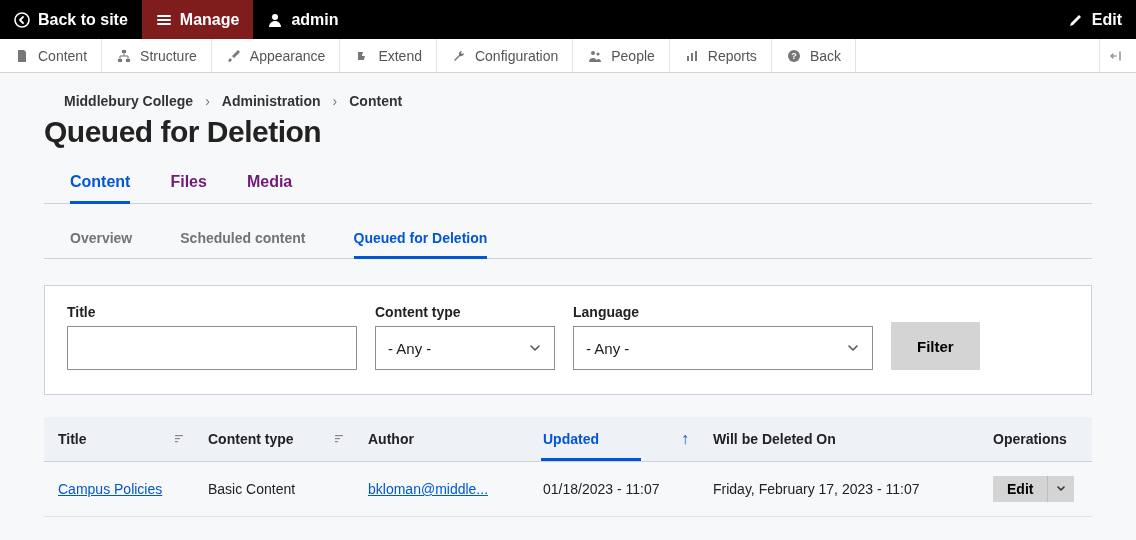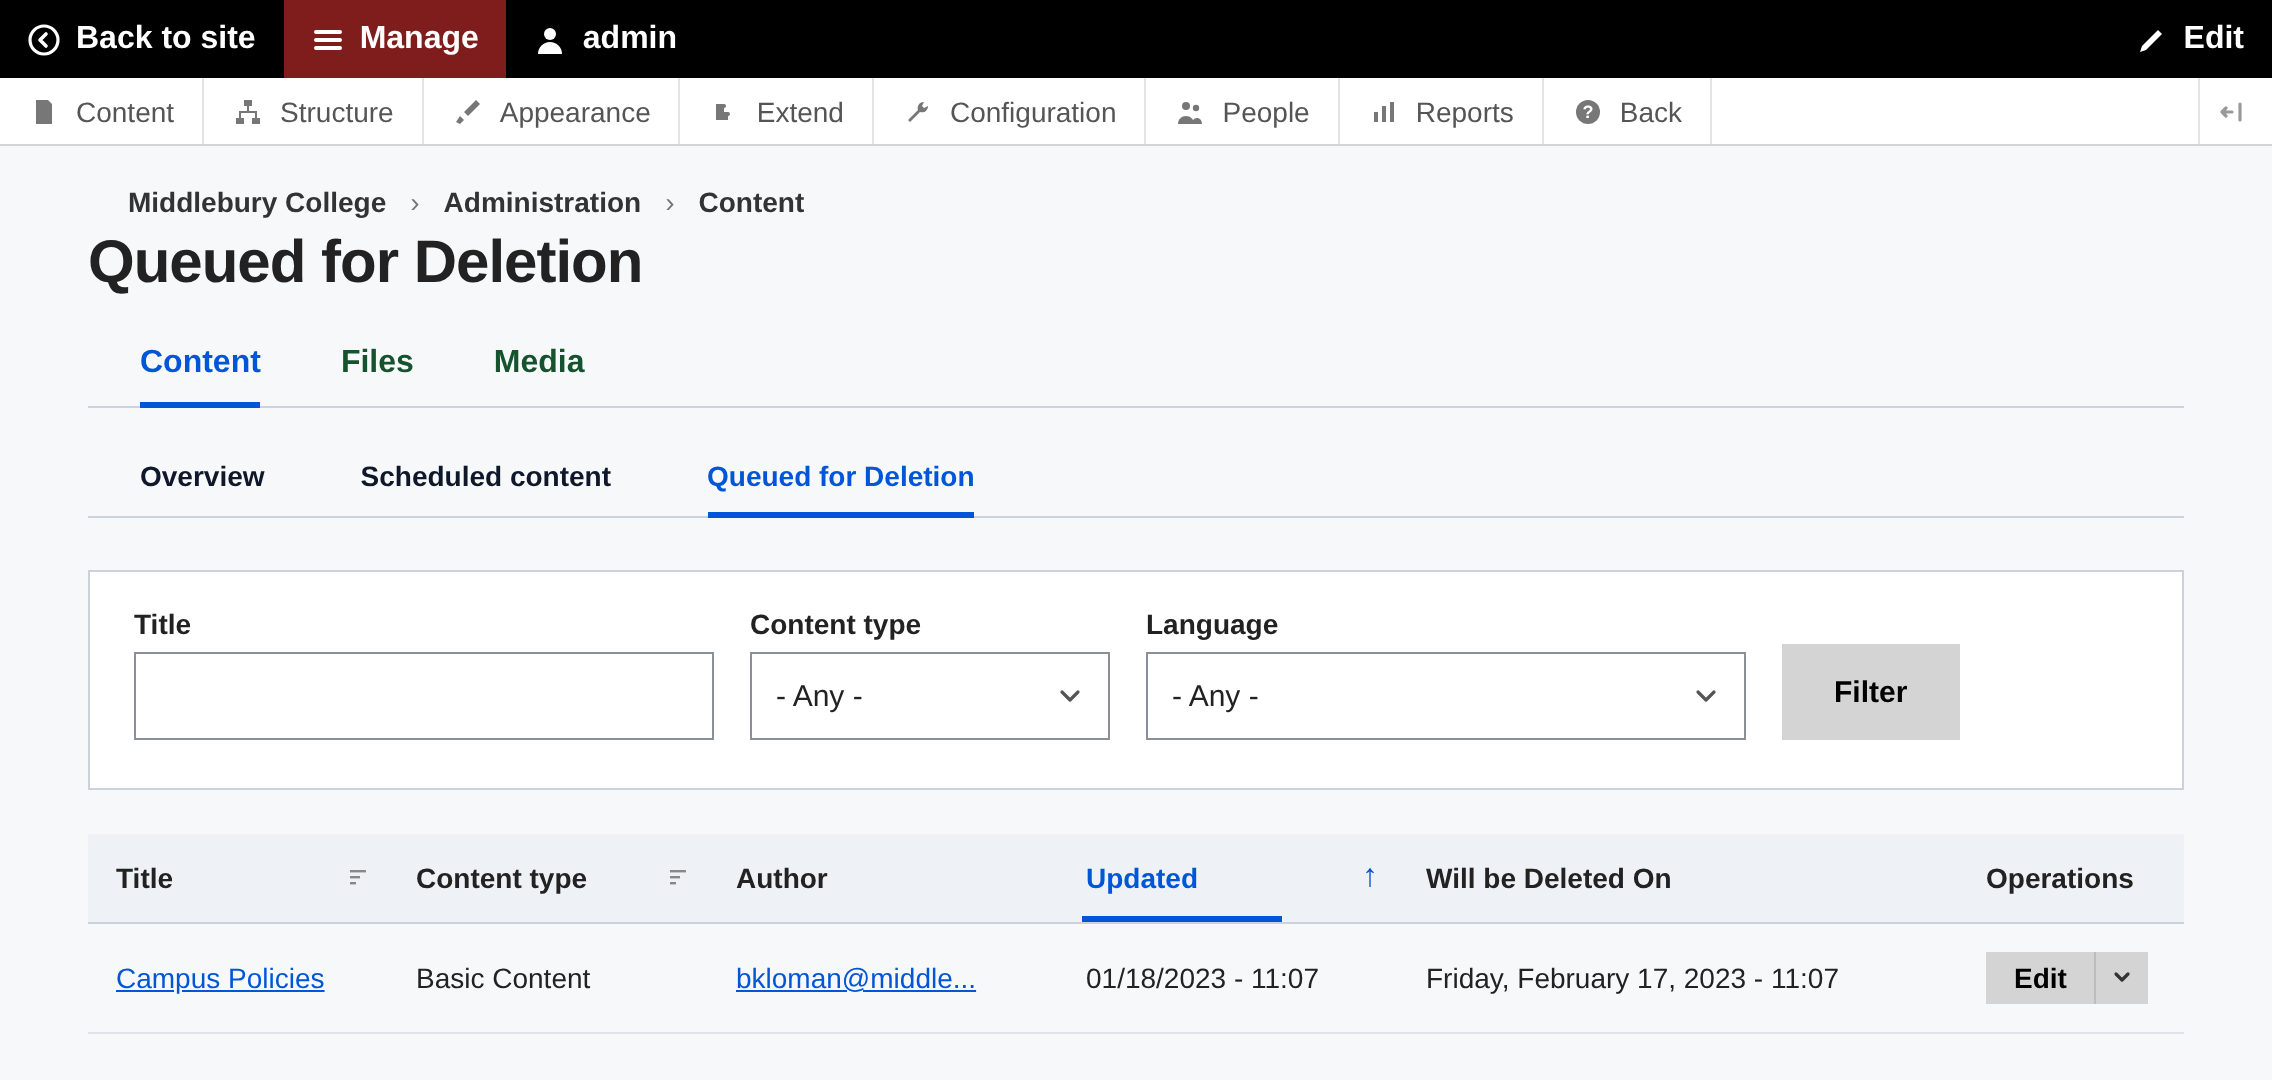--- a/index.html
+++ b/index.html
@@ -19,26 +19,26 @@
   .toolbar-end { margin-left: auto; display: flex; align-items: center; padding: 0 10px; border-left: 1px solid #e4e4e4; color: #888; }
 
   
   .page { background: #f7f8fa; padding: 20px 44px 30px; }
   .breadcrumb { font-size: 14px; font-weight: 700; color: #333; display: flex; align-items: center; gap: 12px; padding-left: 20px; }
   .breadcrumb .bc-sep { color: #777; font-weight: normal; }
   h1.page-title { font-size: 30px; font-weight: 800; margin-top: 6px; margin-bottom: 18px; letter-spacing: -0.5px; }
 
   
   .tabs { display: flex; gap: 40px; border-bottom: 1px solid #ccd2dc; padding-left: 26px; }
-  .tab { padding: 6px 0 10px; font-size: 16px; font-weight: 700; color: #14532d; cursor: pointer; }
+  .tab { padding: 6px 0 10px; font-size: 16px; font-weight: 700; color: #701a75; cursor: pointer; }
   .tab.active { color: #0056d6; border-bottom: 3px solid #0056d6; margin-bottom: -1px; }
 
   
   .subtabs { display: flex; gap: 48px; border-bottom: 1px solid #ccd2dc; margin-top: 16px; padding-left: 26px; }
-  .subtab { padding: 10px 0 10px; font-size: 14px; font-weight: 700; color: #0f172a; cursor: pointer; }
+  .subtab { padding: 10px 0 10px; font-size: 14px; font-weight: 700; color: #737373; cursor: pointer; }
   .subtab.active { color: #0056d6; border-bottom: 3px solid #0056d6; margin-bottom: -1px; }
 
   
   .filter-panel { border: 1px solid #ccd2dc; background: #fff; margin-top: 26px; padding: 18px 22px 24px; display: flex; gap: 18px; align-items: flex-end; }
   .filter-field label { display: block; font-size: 14px; font-weight: 700; margin-bottom: 6px; }
   .filter-field input { width: 290px; height: 44px; border: 1px solid #8a8f98; padding: 0 10px; font-size: 15px; }
   .filter-field .selectish { width: 180px; height: 44px; border: 1px solid #8a8f98; padding: 0 12px; font-size: 15px; display: flex; align-items: center; justify-content: space-between; background: #fff; cursor: pointer; }
   .filter-field .selectish.wide { width: 300px; }
   .filter-btn { height: 48px; padding: 0 26px; font-size: 15px; font-weight: 700; background: #d4d4d4; border: none; cursor: pointer; }
 

